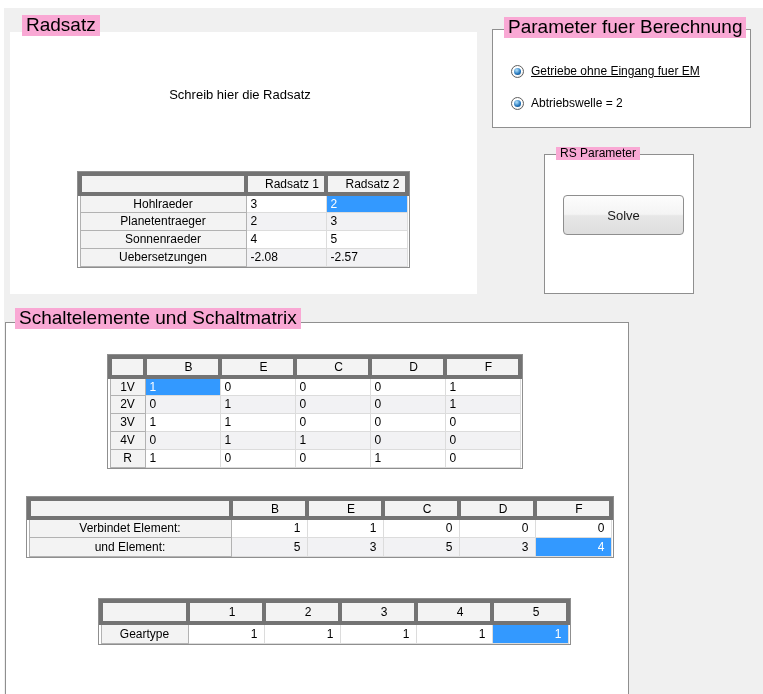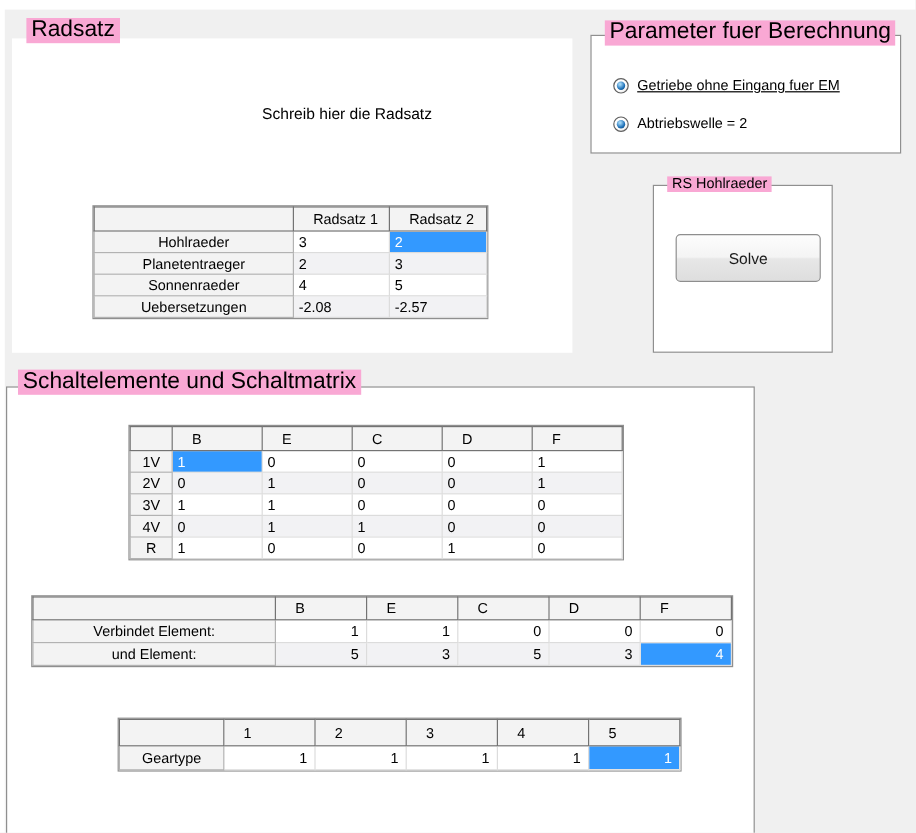--- a/index.html
+++ b/index.html
@@ -27,21 +27,21 @@
   }
   .t-big{font-size:19px;}
   .t-small{font-size:12px;}
   .ti-radsatz{left:22px;top:15px;}
   .ti-param{left:504px;top:17px;}
   .ti-rs{left:556px;top:147px;}
   .ti-schalt{left:15px;top:308px;}
 
   
   .instruction{
-    left:120px;top:86px;width:240px;text-align:right;
+    left:120px;top:86px;width:240px;text-align:center;
     font-size:13px;line-height:17px;
   }
 
   
   .radio-row{position:absolute;display:flex;align-items:center;height:14px;}
   .rr-0{left:511px;top:64px;text-decoration:underline;}
   .rr-1{left:511px;top:96px;}
   .radio{
     width:13px;height:13px;border-radius:50%;box-sizing:border-box;
     border:1px solid #5f5f5f;
@@ -69,21 +69,21 @@
   .w-t1{left:77px;top:171px;}
   .w-t2{left:107px;top:354px;}
   .w-t3{left:26px;top:496px;}
   .w-t4{left:98px;top:598px;}
   table.tbl{border-collapse:collapse;table-layout:fixed;font-size:12px;}
   .tbl th,.tbl td{
     padding:0 4px;overflow:hidden;white-space:nowrap;box-sizing:border-box;
     font-weight:normal;
   }
   .tbl thead th{
-    background:#f3f3f3;border:1px solid #737373;text-align:left;height:20px;padding-left:16px;
+    background:#f3f3f3;border:4px solid #737373;text-align:center;height:20px;padding-left:16px;
   }
   .tbl tbody th{
     background:#f3f3f3;border:1px solid #b2b2b2;text-align:center;
   }
   .tbl tbody td{border:1px solid #dcdcdc;background:#ffffff;}
   .tbl tbody tr:nth-child(even) td{background:#f2f2f4;}
   .tbl td.sel{background:var(--sel-bg) !important;color:var(--sel-text);}
   .align-left td{text-align:left;}
   .align-right td{text-align:right;padding-right:6px;}
   .w-t1 tbody th,.w-t1 tbody td{height:18px;}
@@ -152,21 +152,21 @@
   <span class="radio-label">Getriebe ohne Eingang fuer EM</span>
 </div>
 <div class="radio-row rr-1">
   <span class="radio on">
       <span class="dot"></span>
     </span>
   <span class="radio-label">Abtriebswelle = 2</span>
 </div>
 
 <div class="panel p-rs"></div>
-<div class="panel-title t-small ti-rs">RS Hohlraeder</div>
+<div class="panel-title t-small ti-rs">RS Parameter</div>
 <button class="solve">Solve</button>
 
 <div class="panel p-schalt"></div>
 <div class="panel-title t-big ti-schalt">Schaltelemente und Schaltmatrix</div>
 <div class="tbl-wrap w-t2 align-left">
     <table class="tbl">
       <colgroup>
         <col style="width: 35px;">
         <col style="width: 75px;">
         <col style="width: 75px;">

